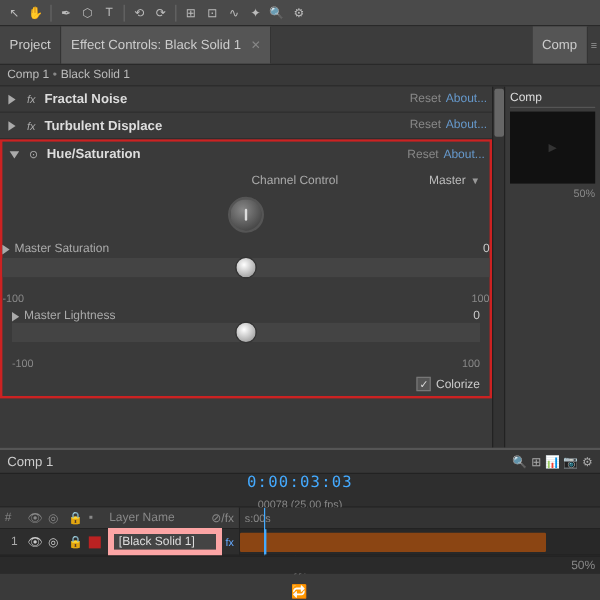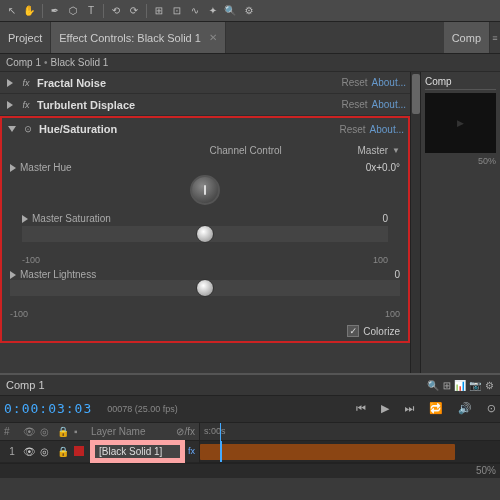--- a/index.html
+++ b/index.html
@@ -252,22 +252,23 @@
       font-size: 11px;
       color: #ccc;
       cursor: pointer;
     }
     .timeline-controls {
       height: 28px;
       background: #2e2e2e;
       display: flex;
       align-items: center;
       padding: 0 4px;
-      gap: 15px;
+      gap: 5px;
       border-bottom: 1px solid #222;
+      flex-direction: column;
     }
     .timecode {
       font-size: 13px;
       color: #44aaff;
       font-family: monospace;
       letter-spacing: 1px;
     }
     .timeline-fps {
       font-size: 9px;
       color: #888;
@@ -461,34 +462,29 @@
       <div class="prop-row" style="padding-left:28px;justify-content:flex-end;">
         <span class="prop-label">Channel Control</span>
         <div style="display:flex;align-items:center;gap:4px;">
           <span style="font-size:10px;color:#bbb;padding-left:28px;">Master</span>
           <span style="font-size:8px;color:#999;">▼</span>
         </div>
       </div>
 
 
       <div style="padding: 2px 8px;">
-        <div style="display:flex;align-items:center;margin-bottom:2px;">
-          <span class="triangle tri-right" style="margin-right:4px;"></span>
-          <span style="font-size:10px;color:#aaa;flex:1;">Master Hue</span>
-          <span style="font-size:10px;color:#ccc;">0x+0.0°</span>
-        </div>
 
         <div style="display:flex;justify-content:center;margin:2px 0 4px;">
           <div style="width:30px;height:30px;border-radius:50%;background:radial-gradient(circle at 40% 35%,#888,#333);border:2px solid #555;display:flex;align-items:center;justify-content:center;">
             <div style="width:2px;height:10px;background:#ddd;border-radius:1px;transform:rotate(0deg);"></div>
           </div>
         </div>
       </div>
 
-      <div style="padding: 2px 20px;">
+      <div style="padding: 2px 0;">
         <div style="display:flex;align-items:center;margin-bottom:2px;">
           <span class="triangle tri-right" style="margin-right:4px;"></span>
           <span style="font-size:10px;color:#aaa;flex:1;">Master Saturation</span>
           <span style="font-size:10px;color:#ccc;">0</span>
         </div>
         <div style="position:relative;height:16px;background:#444;margin: 0 0 2px;">
           <div style="position:absolute;left:calc(50% - 9px);top:-1px;width:18px;height:18px;background:radial-gradient(circle at 40% 35%,#fff,#888);border-radius:50%;border:1px solid #333;"></div>
         </div>
         <div class="slider-range-label">
           <span>-100</span>

